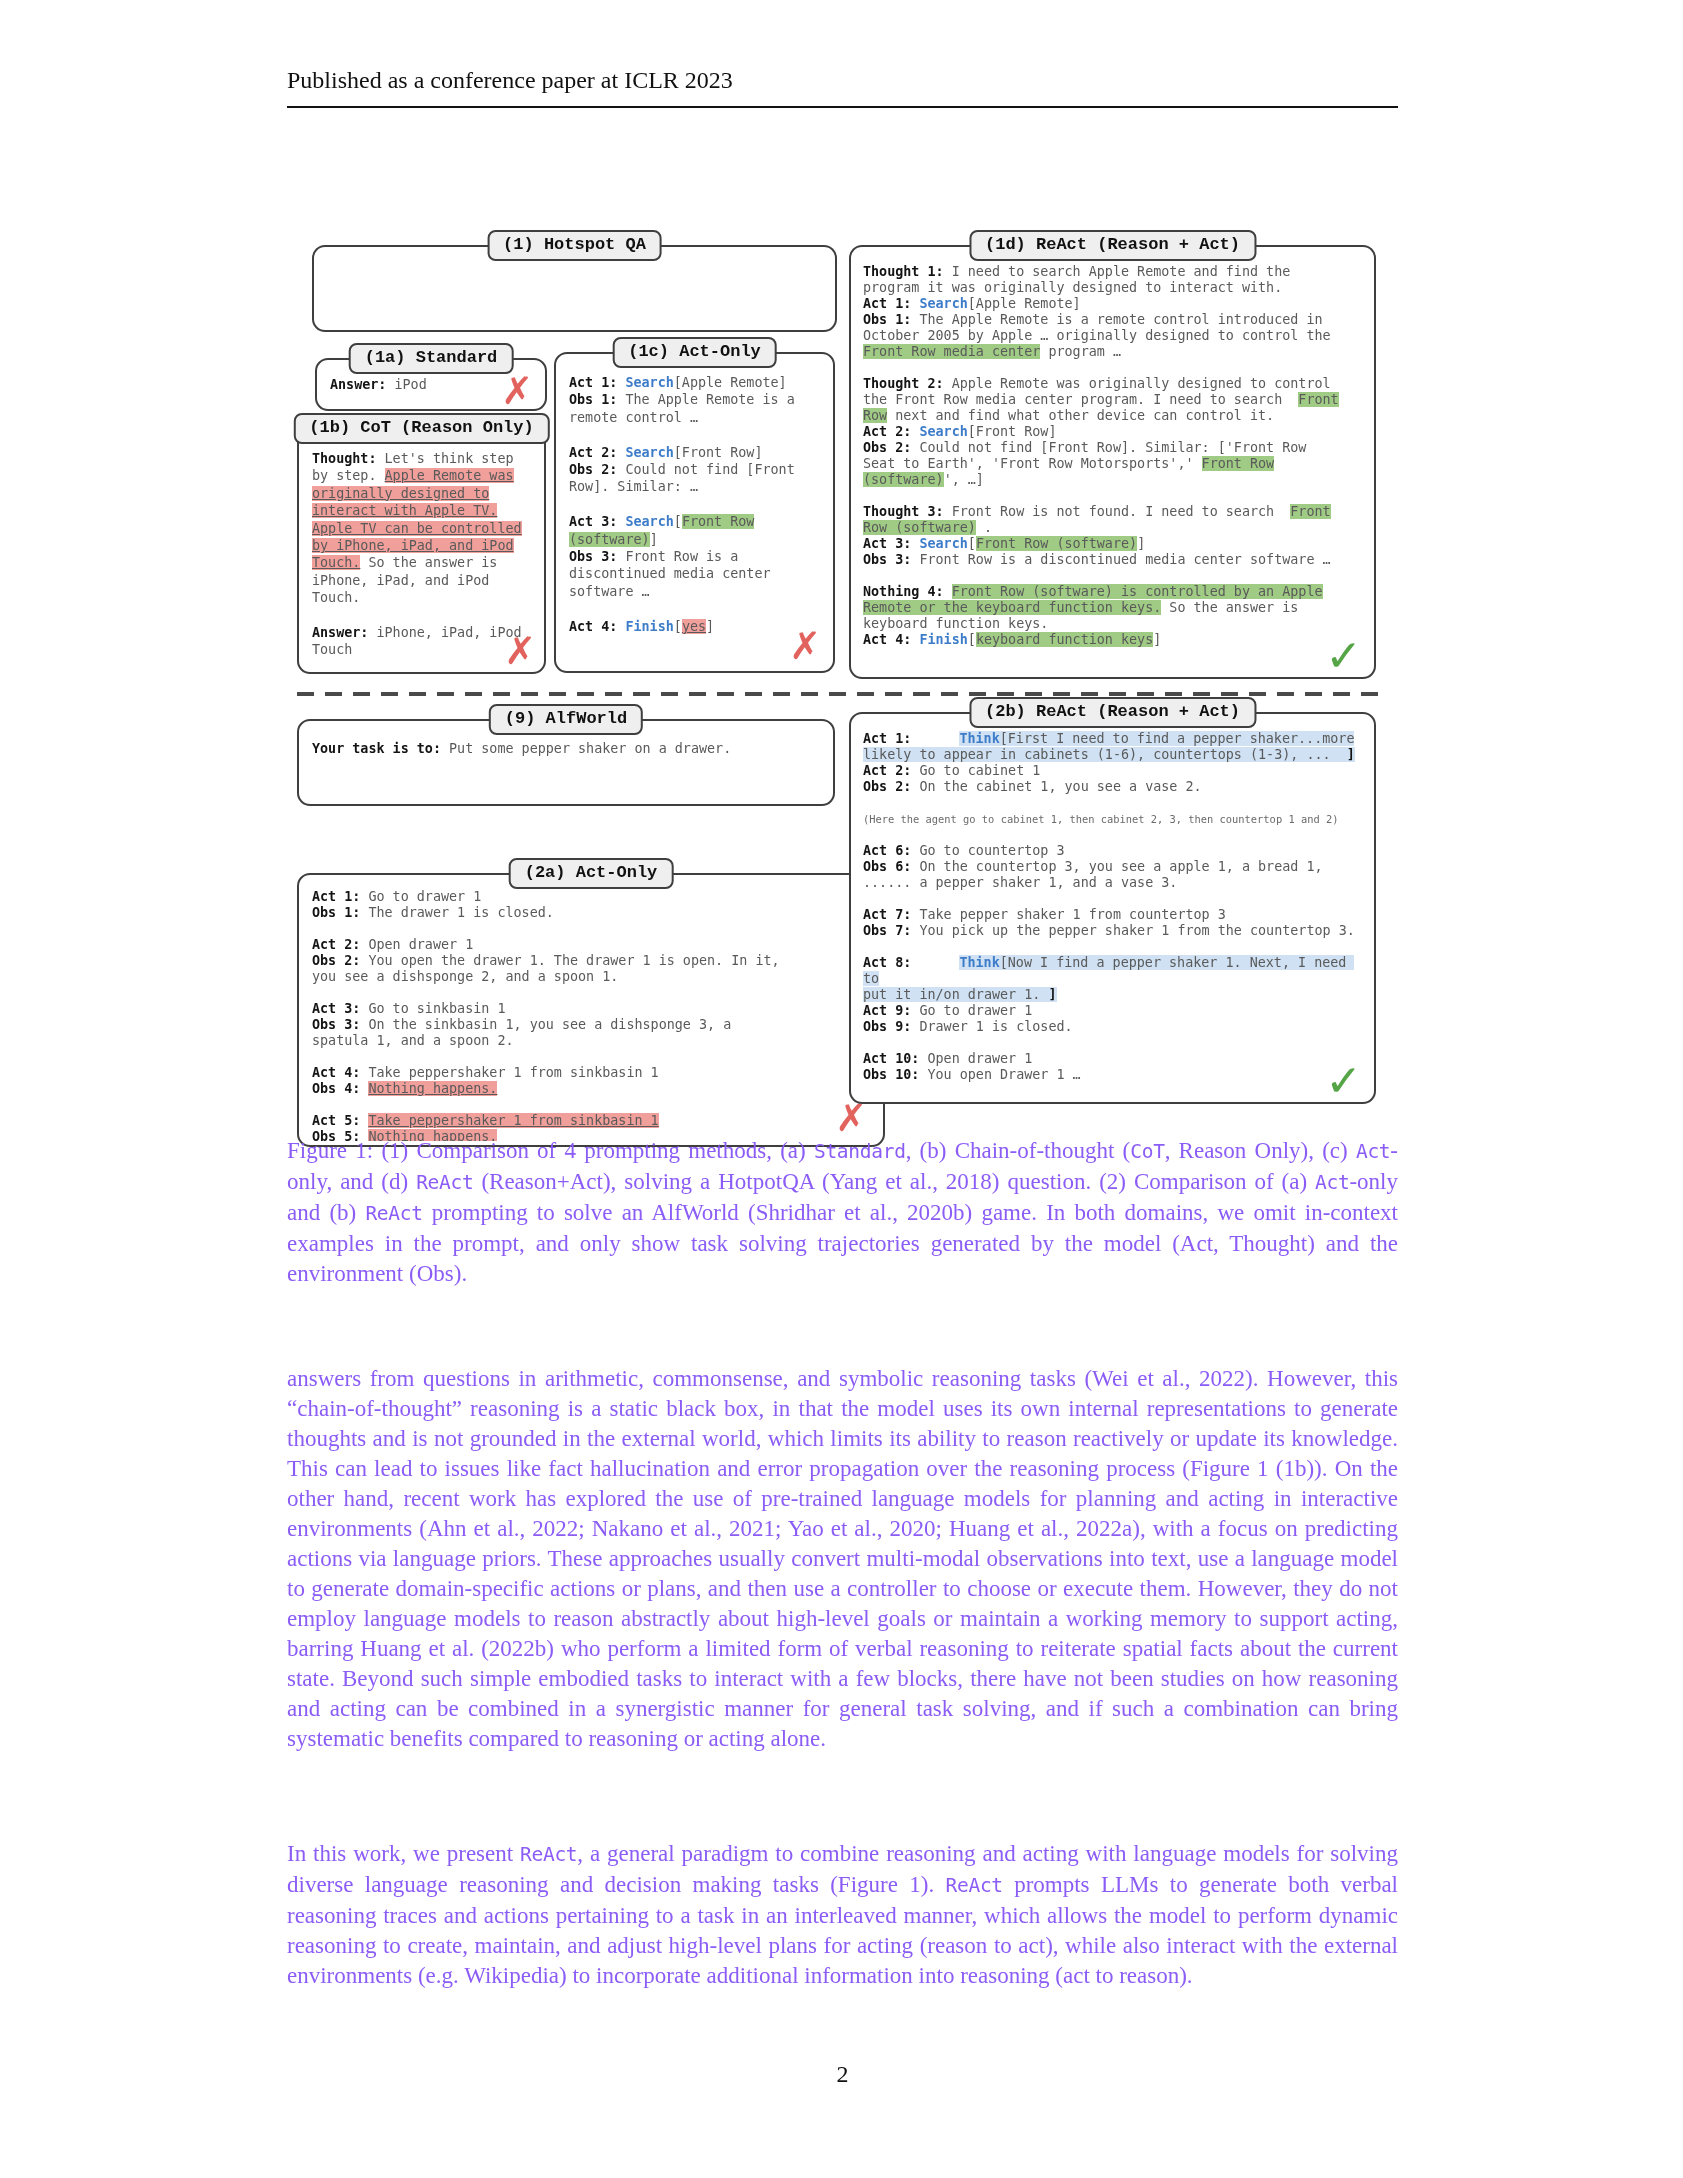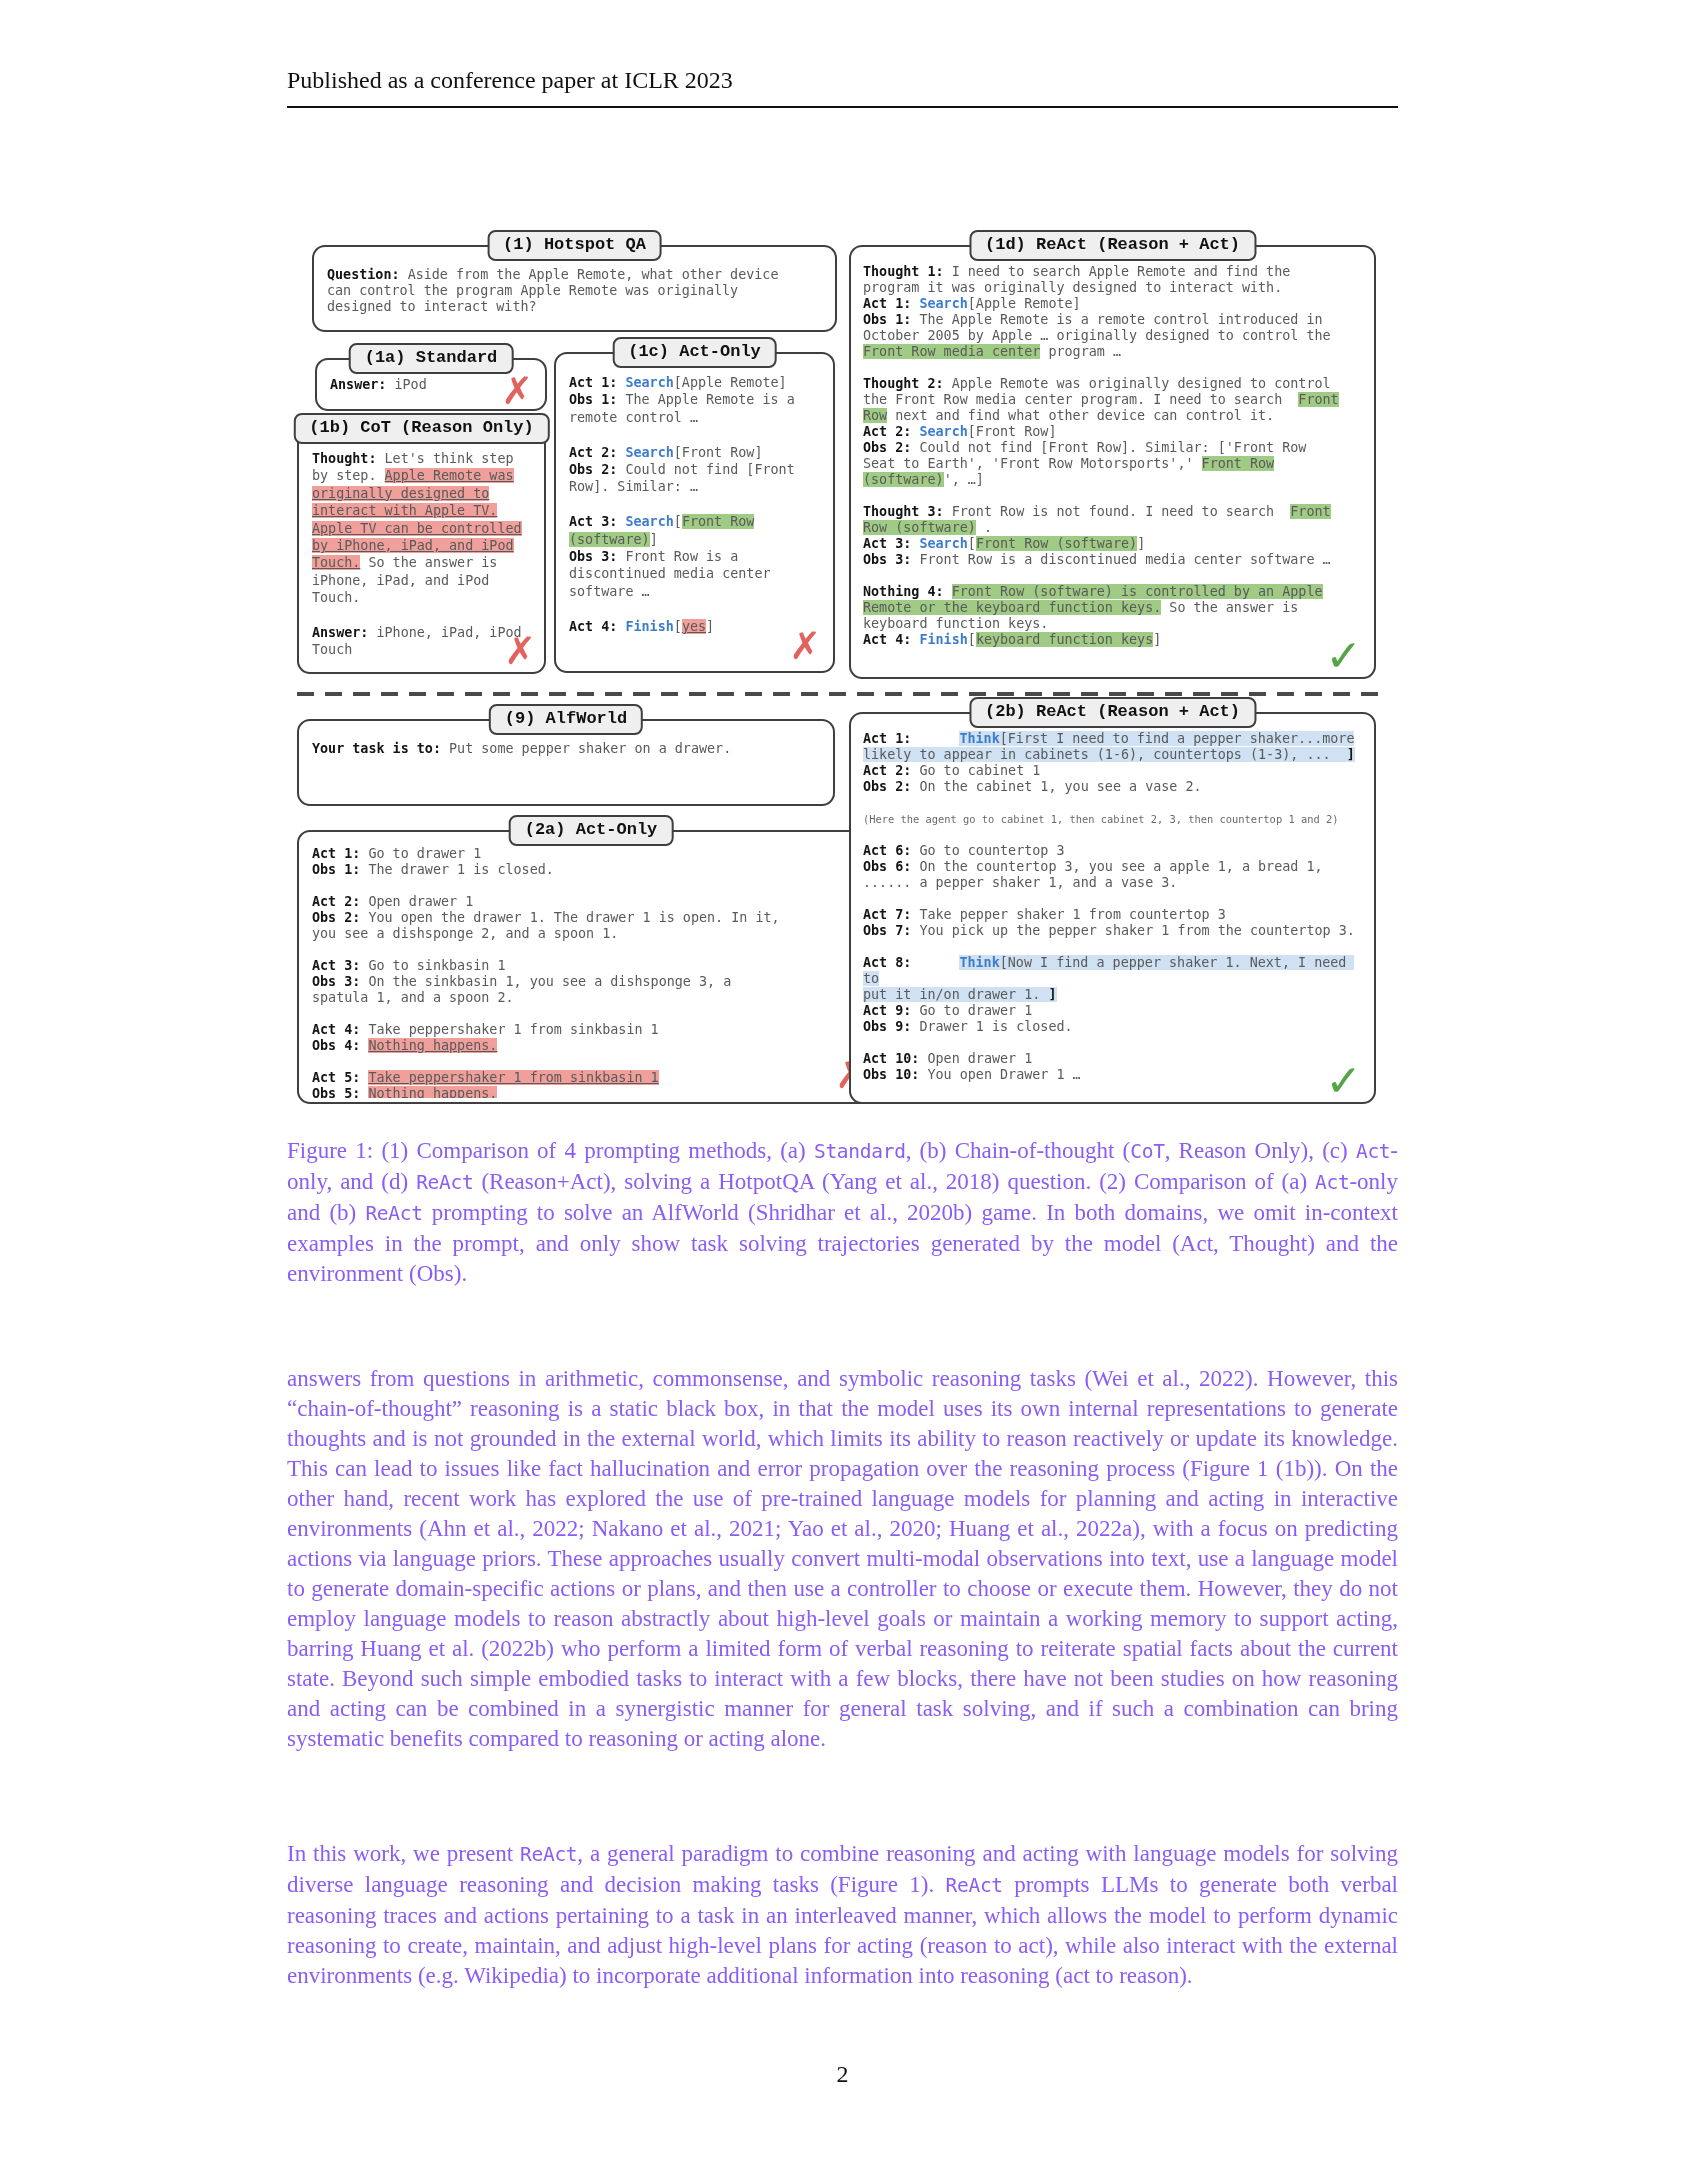--- a/index.html
+++ b/index.html
@@ -45,21 +45,21 @@
   .verdict.vx { color:#e2635e; }
   .verdict.vc { color:#55a546; }
 
   
   .b1   { left:312px; top:245px;  width:525px; height:87px;  }
   .b1a  { left:315px; top:358px;  width:232px; height:53px;  }
   .b1b  { left:297px; top:428px;  width:249px; height:246px; }
   .b1c  { left:554px; top:352px;  width:281px; height:321px; }
   .b1d  { left:849px; top:245px;  width:527px; height:434px; }
   .b2   { left:297px; top:719px;  width:538px; height:87px;  }
-  .b2a  { left:297px; top:830px;  width:588px; height:274px;padding-left:41px; }
+  .b2a  { left:297px; top:873px;  width:588px; height:274px;padding-left:41px; }
   .b2b  { left:849px; top:712px;  width:527px; height:392px; }
   .b1a .fcontent { top:17px; }
   .b1d .fcontent, .b2b .fcontent { top:17px; left:12px; right:6px; }
   .b2a .fcontent { top:14px; }
 
   .b1a .verdict { right:12px; top:12px; }
   .b1b .verdict { right:8px;  bottom:2px; }
   .b1c .verdict { right:12px; bottom:6px; }
   .b1d .verdict { right:12px; bottom:2px; font-size:44px; }
   .b2a .verdict { right:16px; bottom:8px; }
@@ -88,23 +88,20 @@
 
 <div class="page">
 
   <div class="header-text">Published as a conference paper at ICLR 2023</div>
   <div class="header-rule"></div>
 
   <div>
 
     <div class="fbox b1">
       <div class="ftab">(1) Hotspot QA</div>
-      <div class="fcontent"><span class="seg-b">Question: </span><span class="seg-r">Aside from the Apple Remote, what other device
-can control the program Apple Remote was originally
-designed to interact with?</span></div>
     </div>
 
     <div class="fbox b1a">
       <div class="ftab">(1a) Standard</div>
       <div class="fcontent"><span class="seg-b">Answer: </span><span class="seg-r">iPod</span></div>
       <div class="verdict vx">✗</div>
     </div>
 
     <div class="fbox b1b lh-wide">
       <div class="ftab">(1b) CoT (Reason Only)</div>

